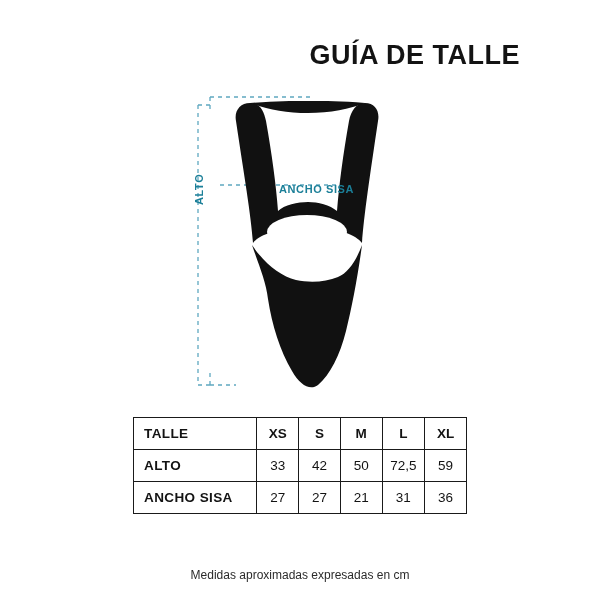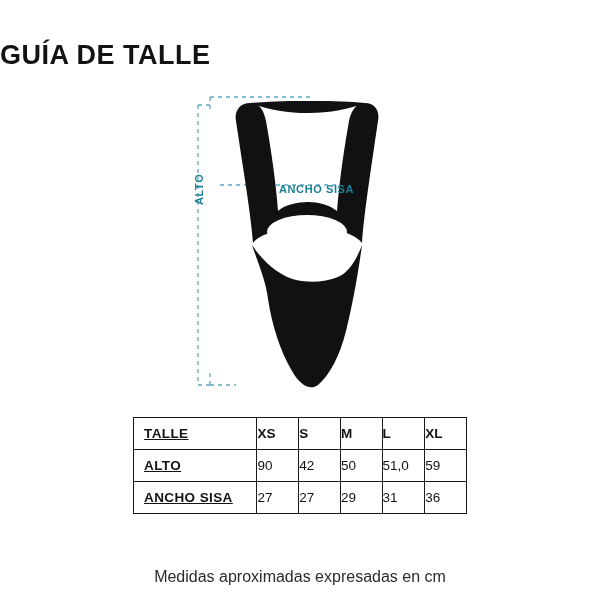--- a/index.html
+++ b/index.html
@@ -19,21 +19,21 @@
     position: relative;
     width: 600px;
     height: 600px;
     background: #ffffff;
   }
   #title {
     position: absolute;
     top: 40px;
     left: 0;
     width: 520px;
-    text-align: left;
+    text-align: right;
     font-size: 27px;
     font-weight: bold;
     letter-spacing: 0.5px;
     color: #131313;
   }
   #figure {
     position: absolute;
     top: 85px;
     left: 180px;
     width: 250px;
@@ -66,45 +66,44 @@
     top: 417px;
     width: 334px;
     border-collapse: collapse;
     background: #ffffff;
   }
   #size-table td {
     border: 1px solid #1a1a1a;
     font-size: 13.5px;
     height: 31px;
     padding: 0;
-    text-align: left;
+    text-align: center;
     color: #131313;
   }
   #size-table td.rowhead {
     text-align: left;
     padding-left: 10px;
     width: 118px;
     font-weight: bold;
     letter-spacing: 0.4px;
-    text-decoration: underline;
   }
   #size-table td.val {
     width: 43px;
     font-weight: normal;
   }
   #size-table tr.head td {
     font-weight: bold;
   }
   #footnote {
     position: absolute;
     top: 568px;
     left: 0;
     width: 600px;
     text-align: center;
-    font-size: 16px;
+    font-size: 12px;
     color: #2b2b2b;
   }
 </style>
 </head>
 <body>
 
 <div id="page">
 
   <div id="title">GUÍA DE TALLE</div>
 
@@ -168,31 +167,31 @@
       <tr class="head">
         <td class="rowhead">TALLE</td>
         <td class="val">XS</td>
         <td class="val">S</td>
         <td class="val">M</td>
         <td class="val">L</td>
         <td class="val">XL</td>
       </tr>
       <tr>
         <td class="rowhead">ALTO</td>
-        <td class="val">90</td>
+        <td class="val">33</td>
         <td class="val">42</td>
         <td class="val">50</td>
-        <td class="val">51,0</td>
+        <td class="val">72,5</td>
         <td class="val">59</td>
       </tr>
       <tr>
         <td class="rowhead">ANCHO SISA</td>
         <td class="val">27</td>
         <td class="val">27</td>
-        <td class="val">29</td>
+        <td class="val">21</td>
         <td class="val">31</td>
         <td class="val">36</td>
       </tr>
     </tbody>
   </table>
 
   <div id="footnote">Medidas  aproximadas expresadas en cm</div>
 
 </div>
 

